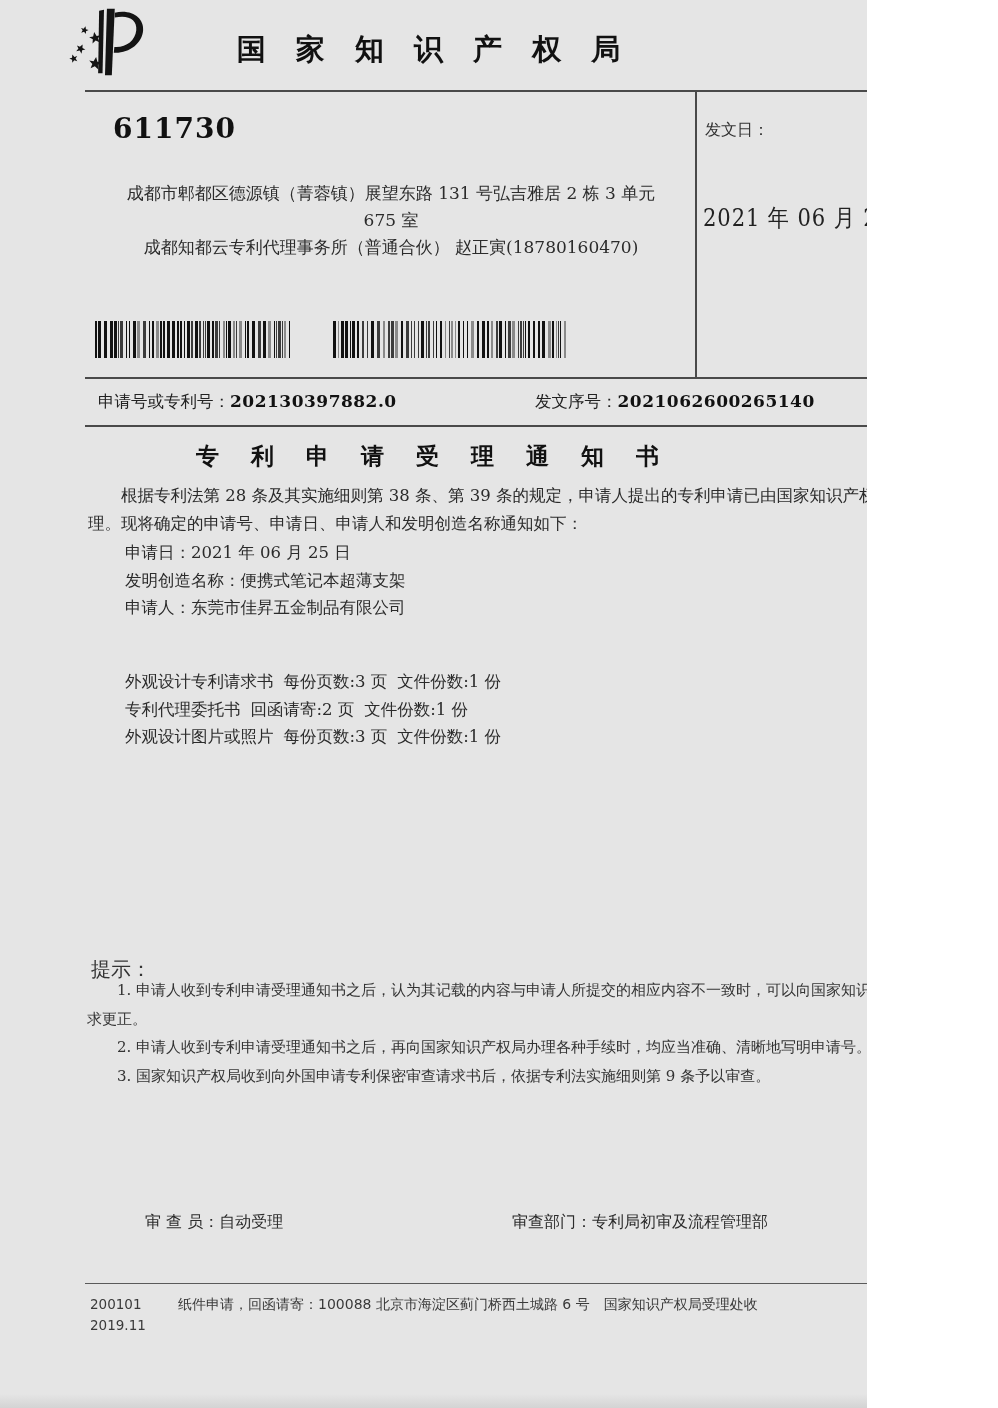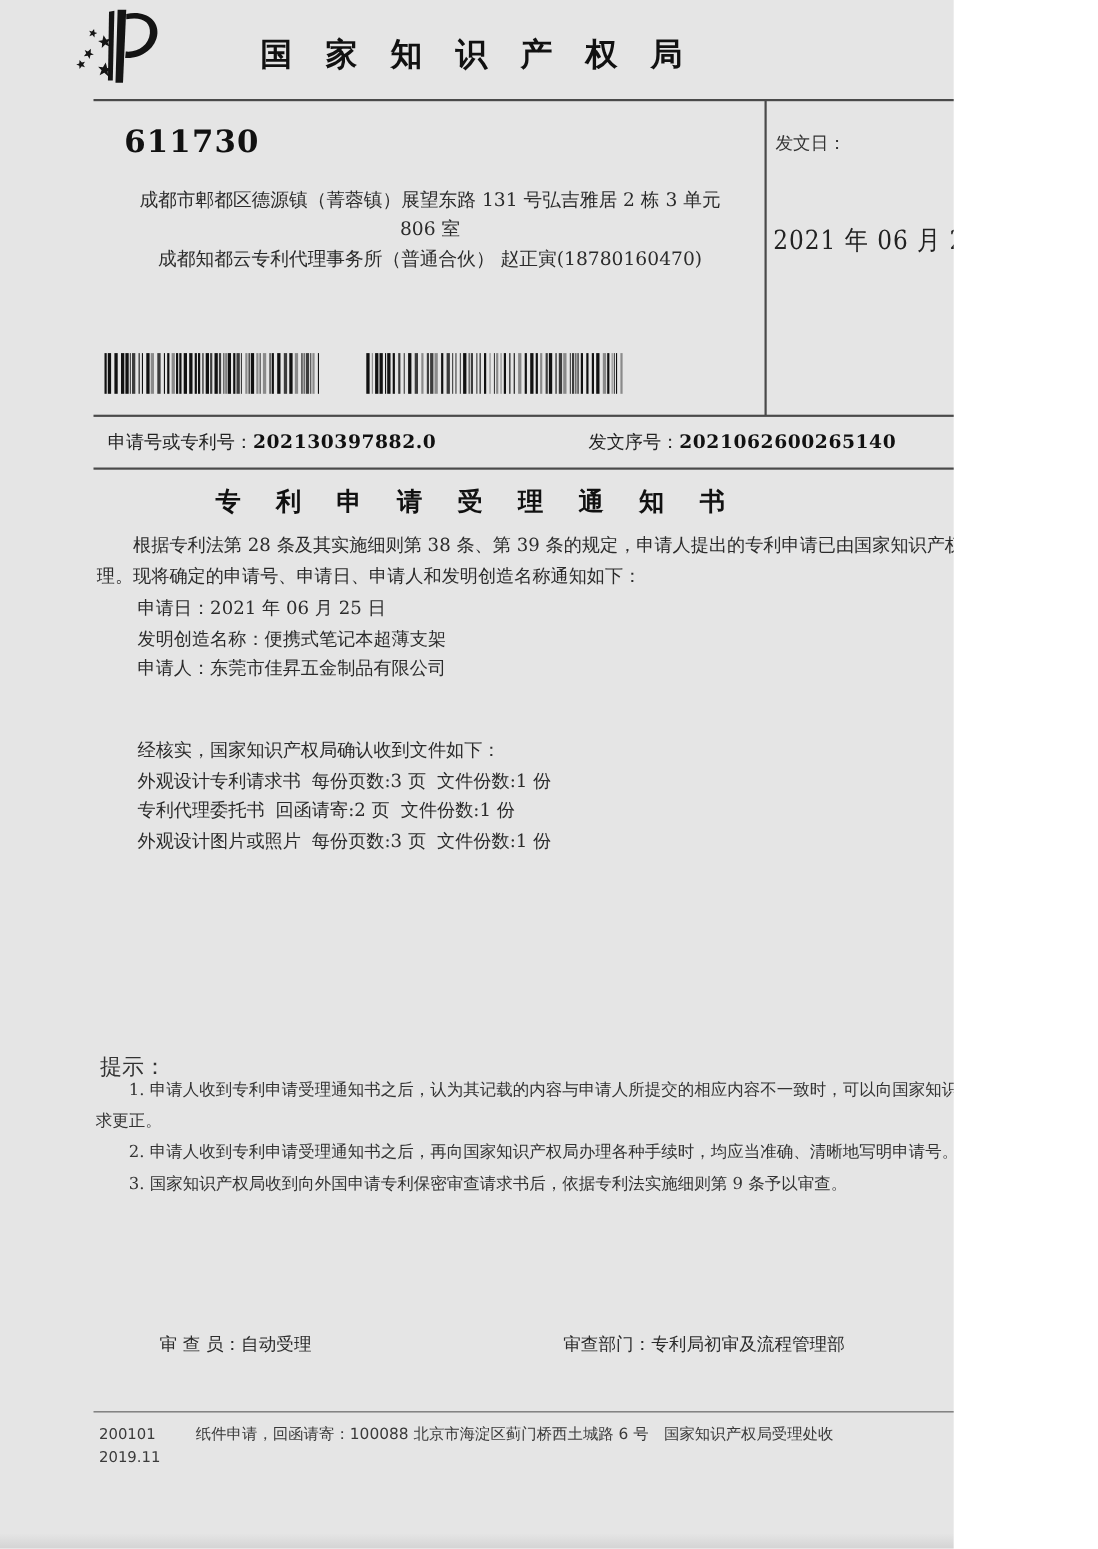--- a/index.html
+++ b/index.html
@@ -24,21 +24,21 @@
   }
   
   .hrule{position:absolute;left:85px;width:838px;height:1.5px;background:#4a4a4a;}
   .r-top{top:90px;}
   .r-mid{top:377px;}
   .r-low{top:425px;}
   .r-foot{top:1283px;height:1.2px;background:#5a5a5a;}
   .vrule{position:absolute;left:695px;top:90px;width:1.5px;height:288px;background:#4a4a4a;}
   
   .postal{position:absolute;left:113px;top:112px;font-size:28px;font-weight:bold;letter-spacing:1px;color:#111;}
-  .addr{position:absolute;left:90px;top:169px;width:602px;text-align:center;font-size:17px;line-height:27px;color:#2b2b2b;}
+  .addr{position:absolute;left:90px;top:180px;width:602px;text-align:center;font-size:17px;line-height:27px;color:#2b2b2b;}
   
   .date-label{position:absolute;left:705px;top:120px;font-size:16px;color:#333;}
   .date-value{position:absolute;left:703px;top:202px;font-size:24px;color:#222;transform:scaleX(.88);transform-origin:left center;white-space:nowrap;letter-spacing:1px;}
   
   .barcode{position:absolute;top:321px;height:37px;display:flex;align-items:stretch;}
   .barcode span{display:block;height:100%;}
   .bc1{left:95px;width:198px;}
   .bc2{left:333px;width:235px;}
   
   .numrow{position:absolute;top:391px;left:0;width:998px;font-size:16.5px;color:#222;}
@@ -93,21 +93,21 @@
   </svg>
 
   <div class="agency-title">国 家 知 识 产 权 局</div>
 
   <div class="hrule r-top"></div>
   <div class="vrule"></div>
 
   <div class="postal">611730</div>
   <div class="addr">
     <div>成都市郫都区德源镇（菁蓉镇）展望东路 131 号弘吉雅居 2 栋 3 单元</div>
-    <div>806 室</div>
+    <div>675 室</div>
     <div>成都知都云专利代理事务所（普通合伙）  赵正寅(18780160470)</div>
   </div>
 
   <div class="date-label">发文日：</div>
   <div class="date-value">2021 年 06 月 26 日</div>
 
   <div class="barcode bc1">
       <span style="width:2px;background:#111"></span>
       <span style="width:1px"></span>
       <span style="width:3px;background:#111"></span>
@@ -343,21 +343,20 @@
 
   <div class="intro">根据专利法第 28 条及其实施细则第 38 条、第 39 条的规定，申请人提出的专利申请已由国家知识产权局受理。现将确定的申请号、申请日、申请人和发明创造名称通知如下：</div>
 
   <div class="fields">
     <div><span>申请日：</span><span>2021 年 06 月 25 日</span></div>
     <div><span>发明创造名称：</span><span>便携式笔记本超薄支架</span></div>
     <div><span>申请人：</span><span>东莞市佳昇五金制品有限公司</span></div>
   </div>
 
   <div class="recv">
-    <div>经核实，国家知识产权局确认收到文件如下：</div>
     <div class="doc-row"><span class="sp">外观设计专利请求书</span><span class="sp">每份页数:3 页</span><span>文件份数:1 份</span></div>
     <div class="doc-row"><span class="sp">专利代理委托书</span><span class="sp">回函请寄:2 页</span><span>文件份数:1 份</span></div>
     <div class="doc-row"><span class="sp">外观设计图片或照片</span><span class="sp">每份页数:3 页</span><span>文件份数:1 份</span></div>
   </div>
 
   <div class="tips-head">提示：</div>
   <div class="tips">
     <p>1. 申请人收到专利申请受理通知书之后，认为其记载的内容与申请人所提交的相应内容不一致时，可以向国家知识产权局请求更正。</p>
     <p>2. 申请人收到专利申请受理通知书之后，再向国家知识产权局办理各种手续时，均应当准确、清晰地写明申请号。</p>
     <p>3. 国家知识产权局收到向外国申请专利保密审查请求书后，依据专利法实施细则第 9 条予以审查。</p>

